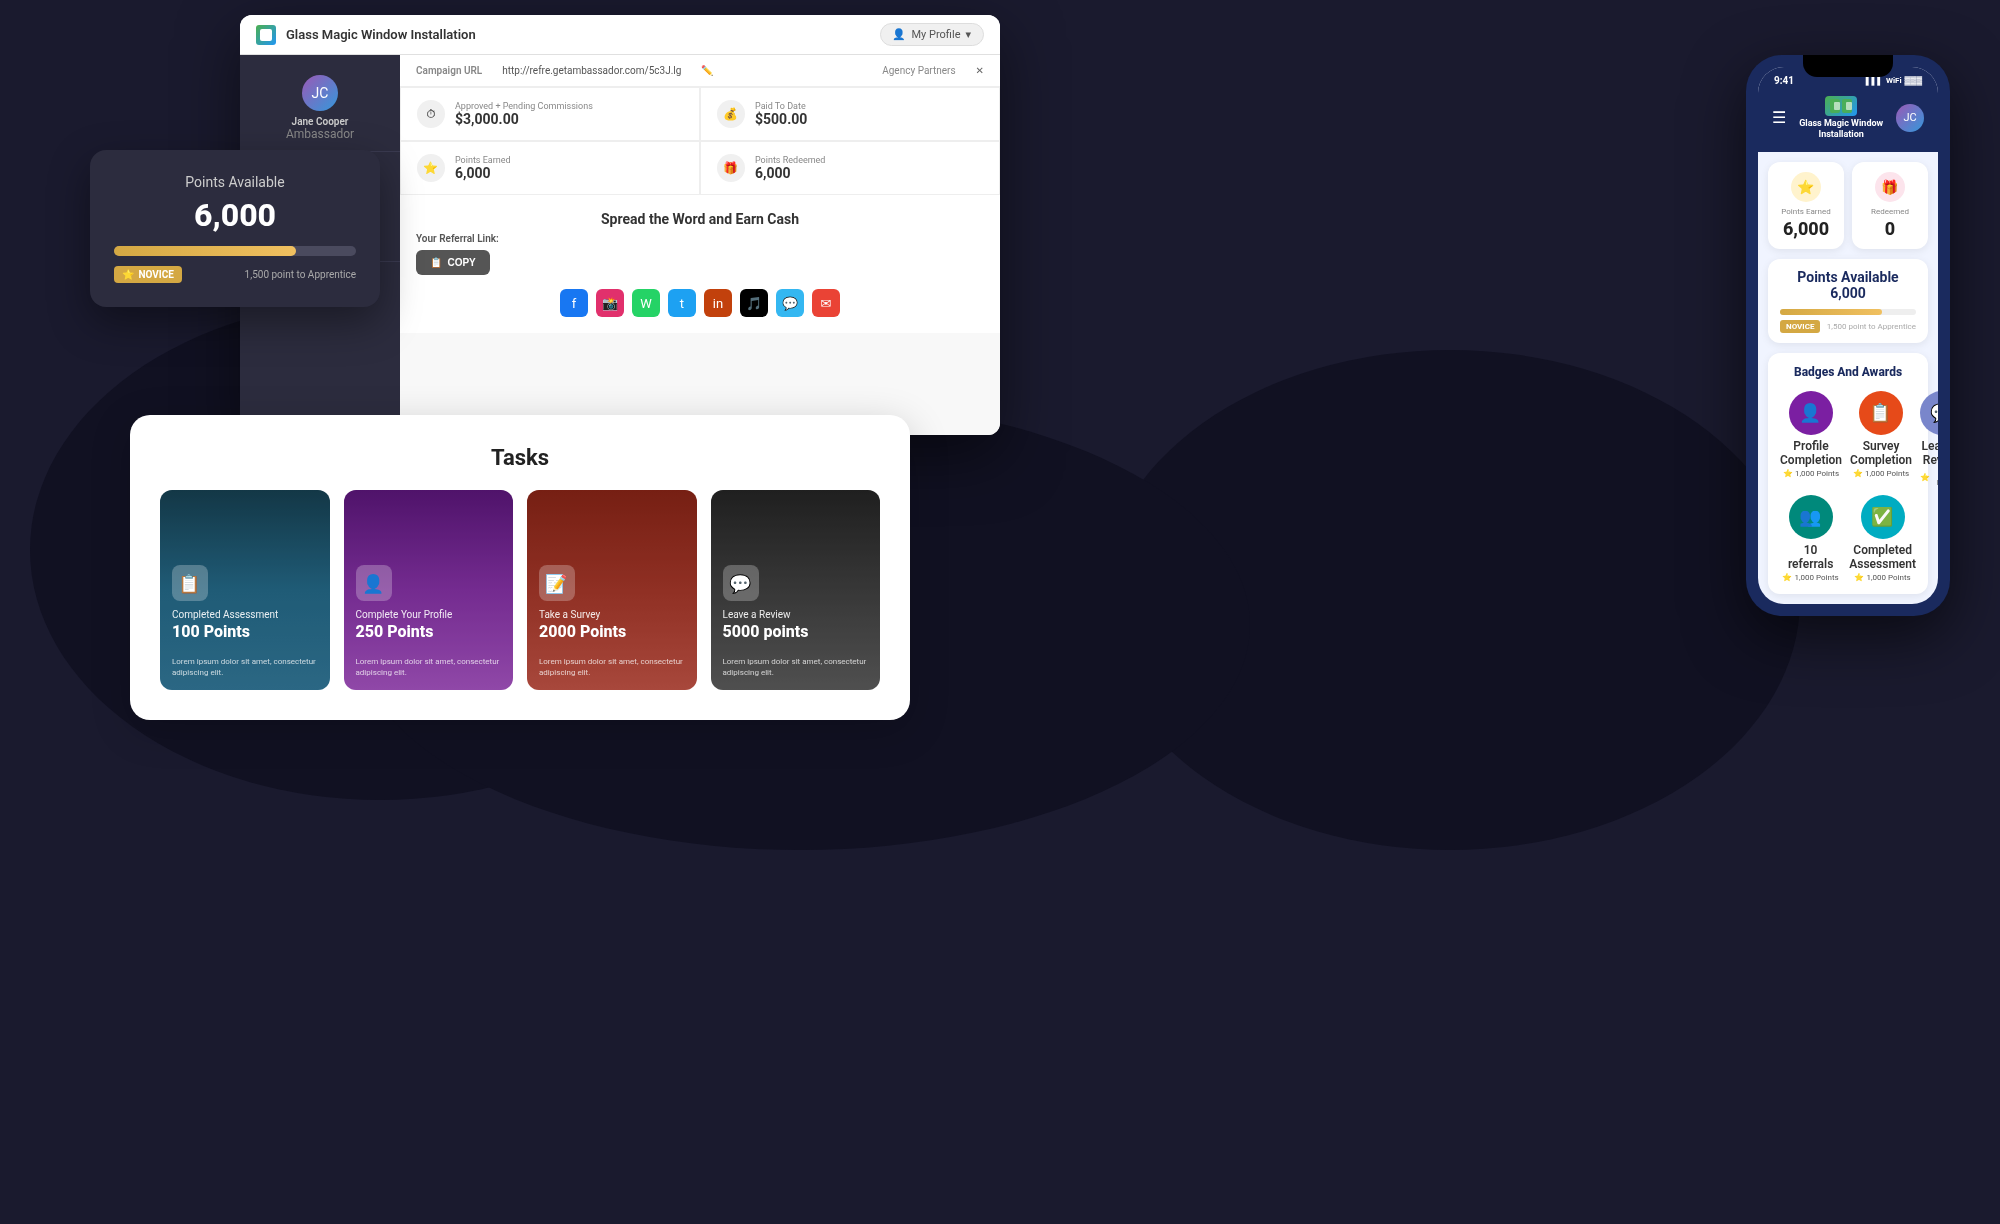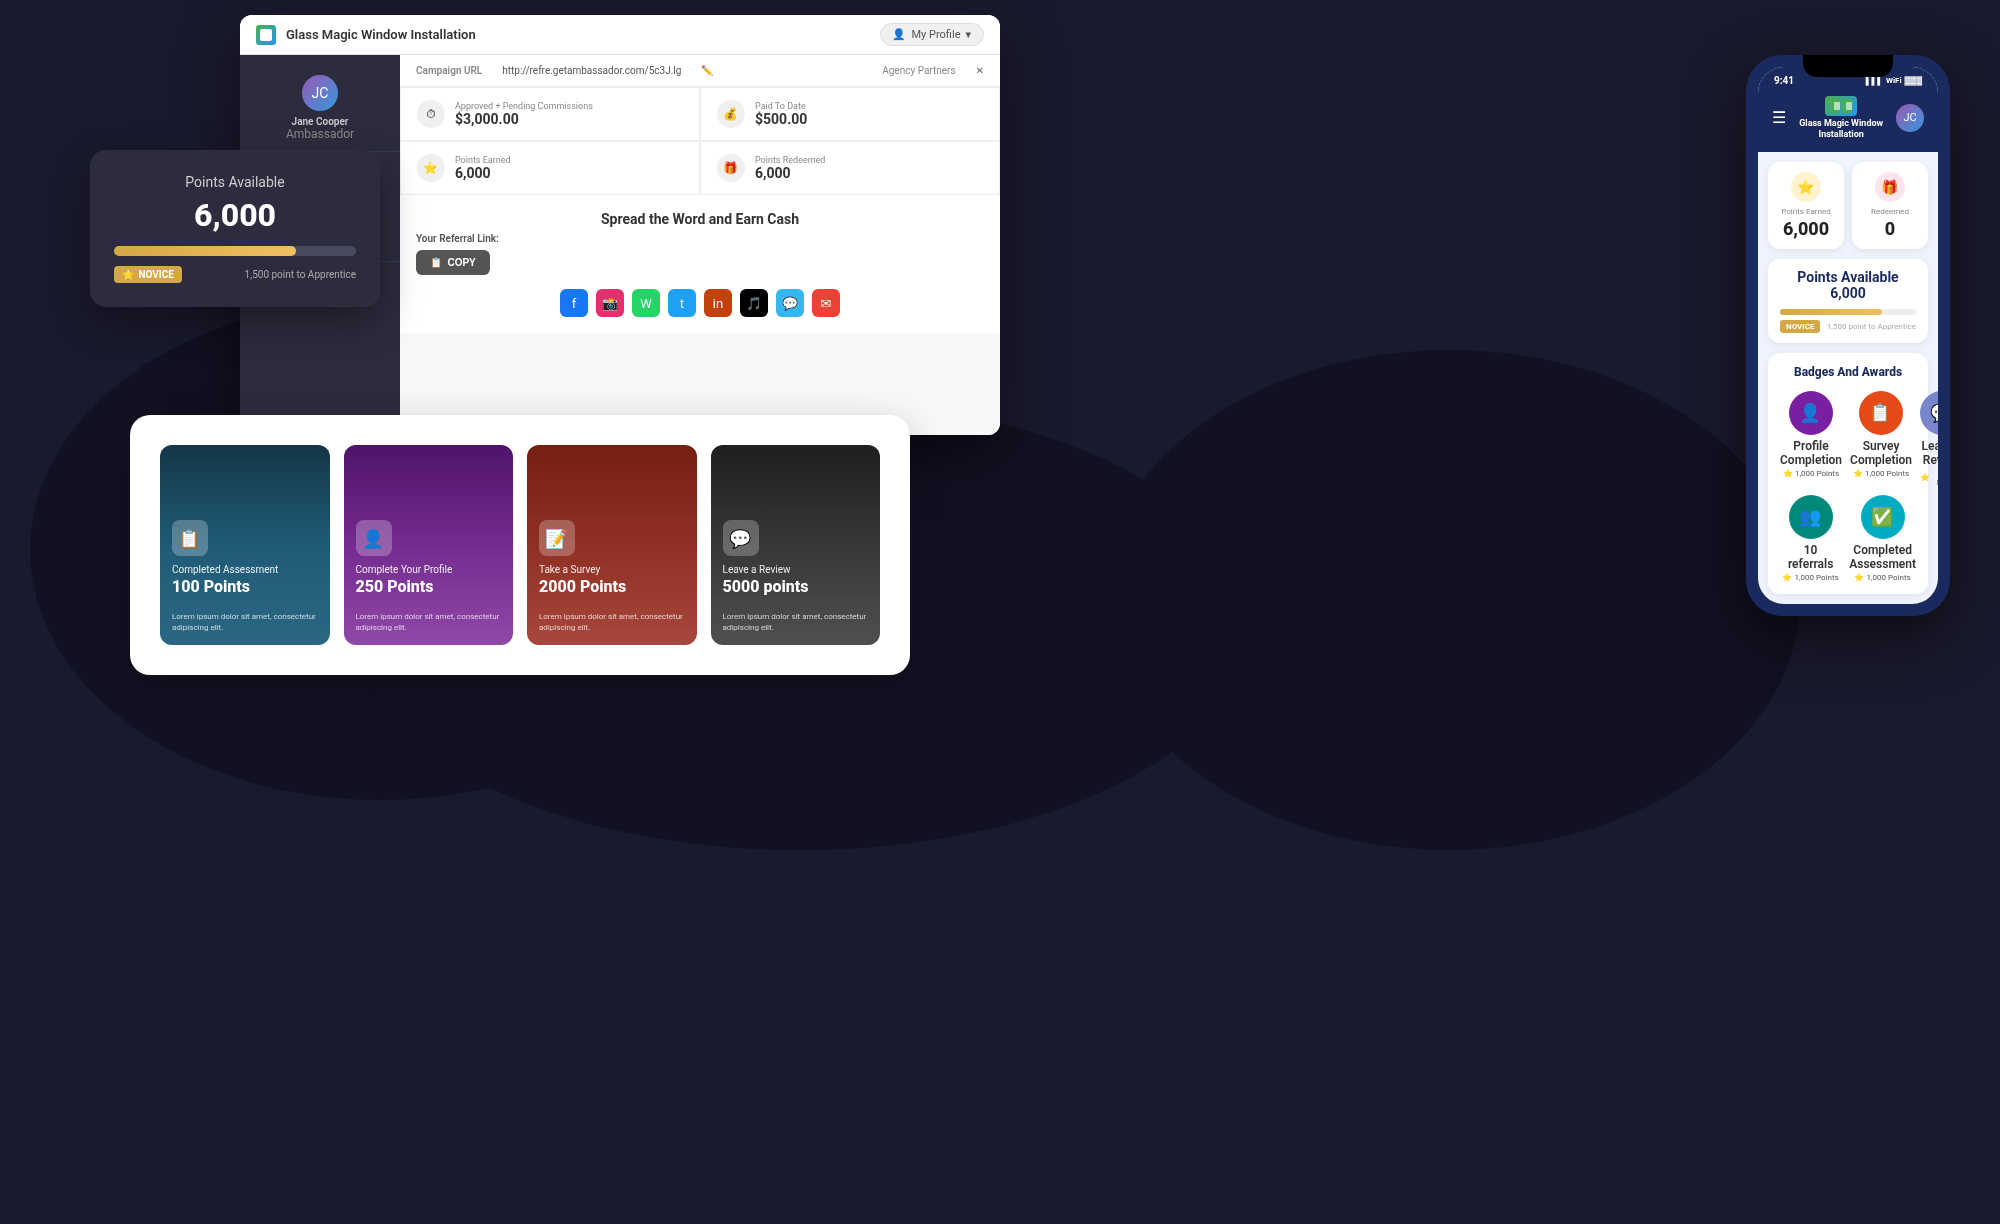--- a/index.html
+++ b/index.html
@@ -702,20 +702,21 @@
   <div class="points-level-row">
     <div class="novice-badge">
       <span>⭐</span>
       <span>NOVICE</span>
     </div>
     <div class="points-to-next">1,500 point to Apprentice</div>
   </div>
 </div>
 
 <div class="tasks-card">
+  <div class="tasks-title">Tasks</div>
   <div class="tasks-grid">
 
     <div class="task-item">
       <div class="task-bg task-bg-assessment">
         <div class="task-overlay"></div>
         <div class="task-icon">📋</div>
         <div class="task-name">Completed Assessment</div>
         <div class="task-points">100 Points</div>
         <div class="task-desc">Lorem ipsum dolor sit amet, consectetur adipiscing elit.</div>
       </div>

